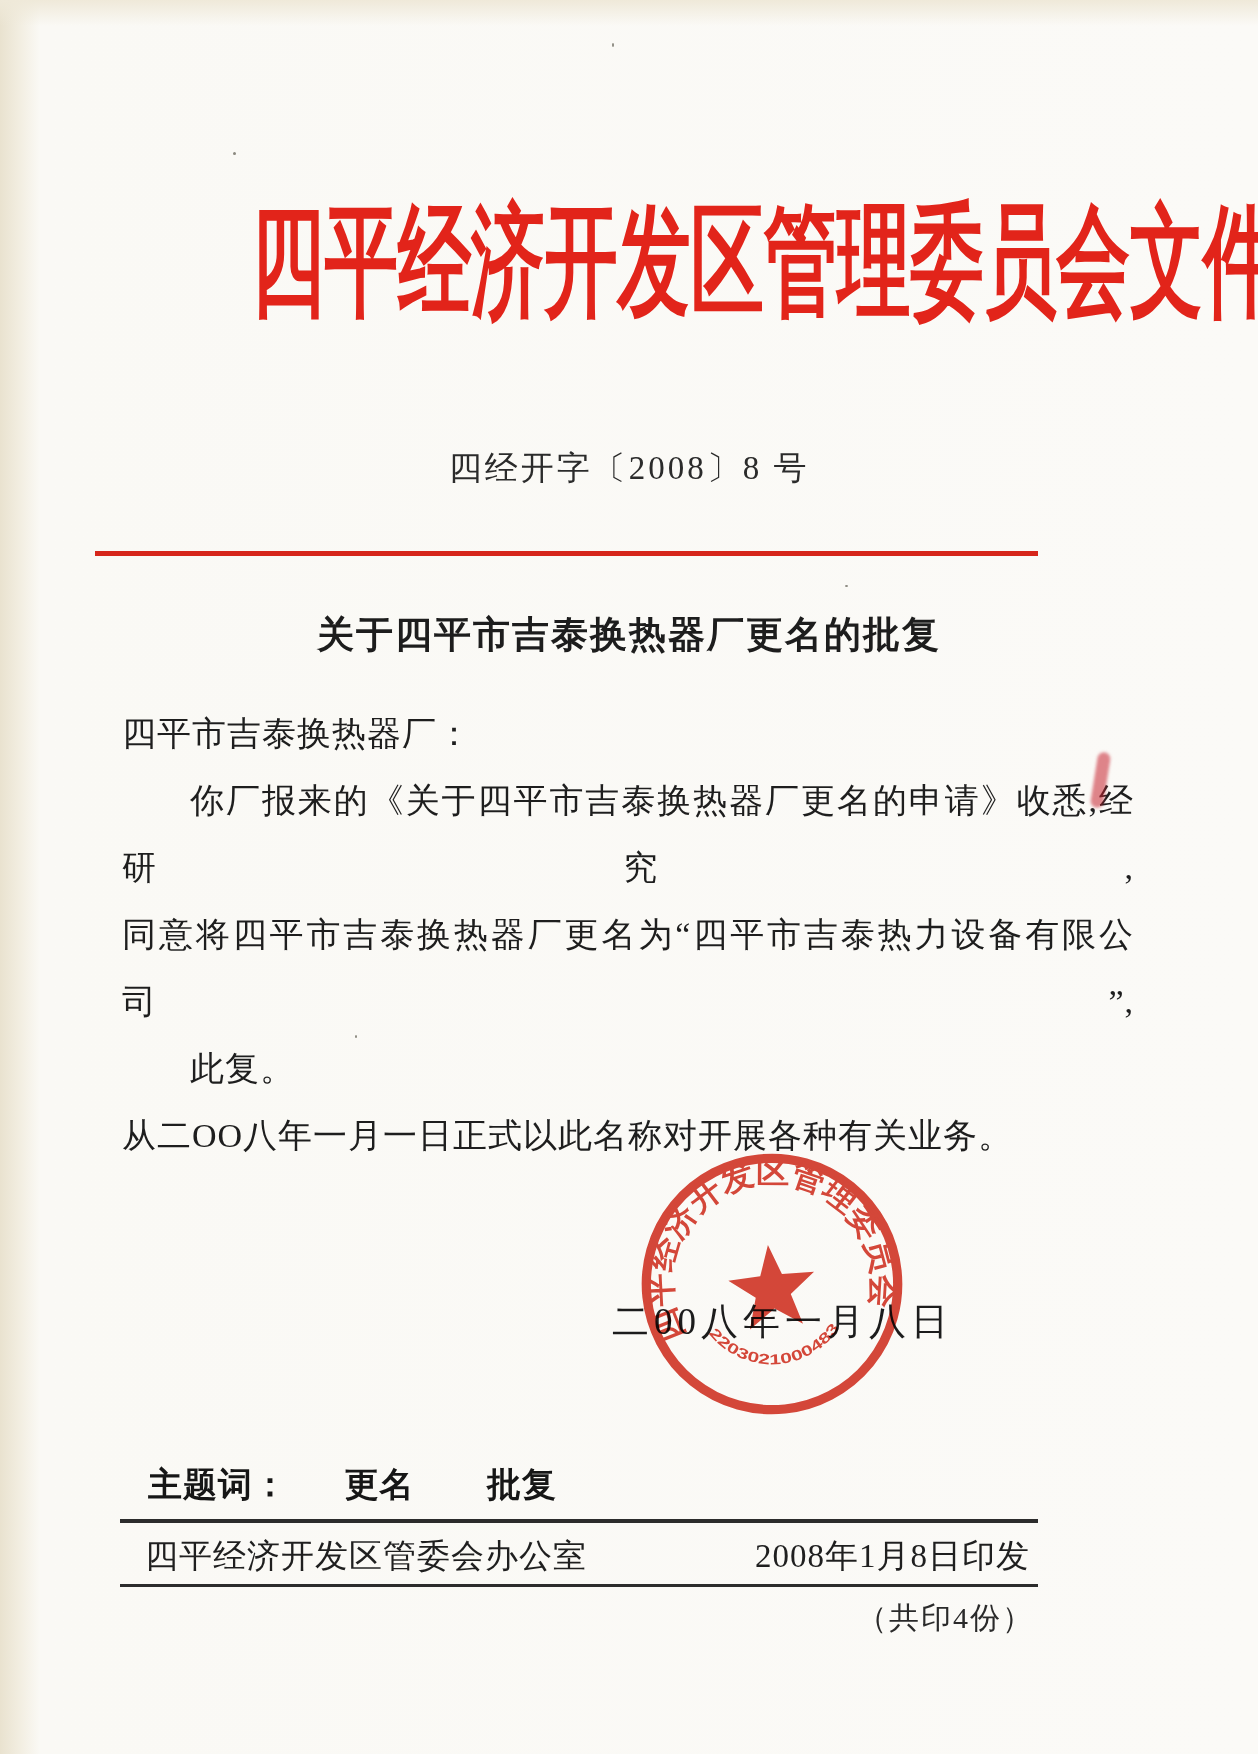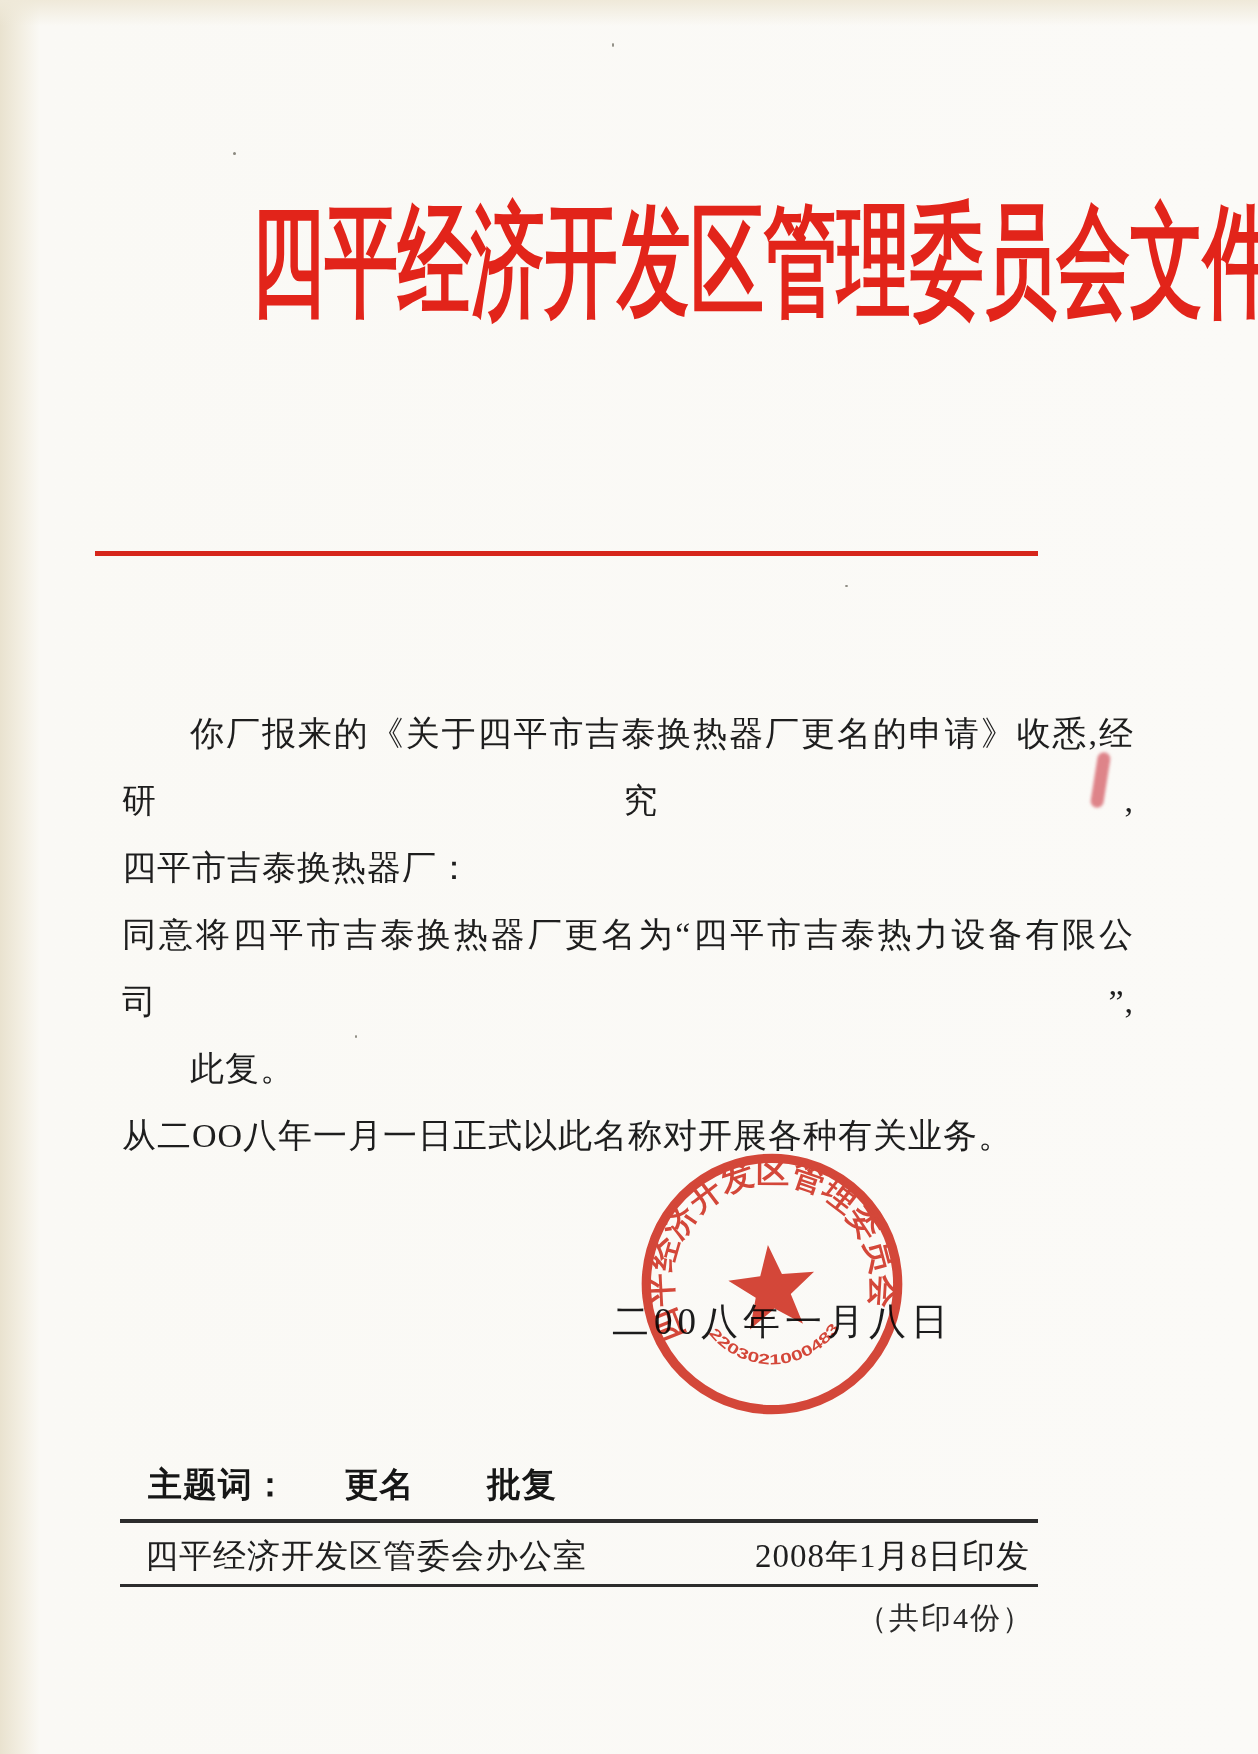--- a/index.html
+++ b/index.html
@@ -157,27 +157,29 @@
 
 <div class="scan">
 
   <div class="speck" style="left:233px; top:152px; width:3px; height:3px;"></div>
   <div class="speck" style="left:612px; top:43px; width:2px; height:4px;"></div>
   <div class="speck" style="left:845px; top:585px; width:3px; height:2px;"></div>
   <div class="speck" style="left:355px; top:1035px; width:2px; height:3px;"></div>
 
   <div class="banner">四平经济开发区管理委员会文件</div>
 
+  <div class="doc-number">四经开字〔2008〕8 号</div>
 
   <div class="red-rule"></div>
 
+  <div class="subject">关于四平市吉泰换热器厂更名的批复</div>
 
   <div class="body-text">
+    <span class="line">四平市吉泰换热器厂：</span>
     <span class="line indent stretch">你厂报来的《关于四平市吉泰换热器厂更名的申请》收悉,经研究,</span>
-    <span class="line">四平市吉泰换热器厂：</span>
     <span class="line stretch">同意将四平市吉泰换热器厂更名为“四平市吉泰热力设备有限公司”,</span>
     <span class="line indent">此复。</span>
     <span class="line">从二OO八年一月一日正式以此名称对开展各种有关业务。</span>
   </div>
 
   <div class="smudge"></div>
 
   <div class="date-line">二00八年一月八日</div>
 
   <svg class="seal" viewBox="0 0 264 264" aria-hidden="true">

